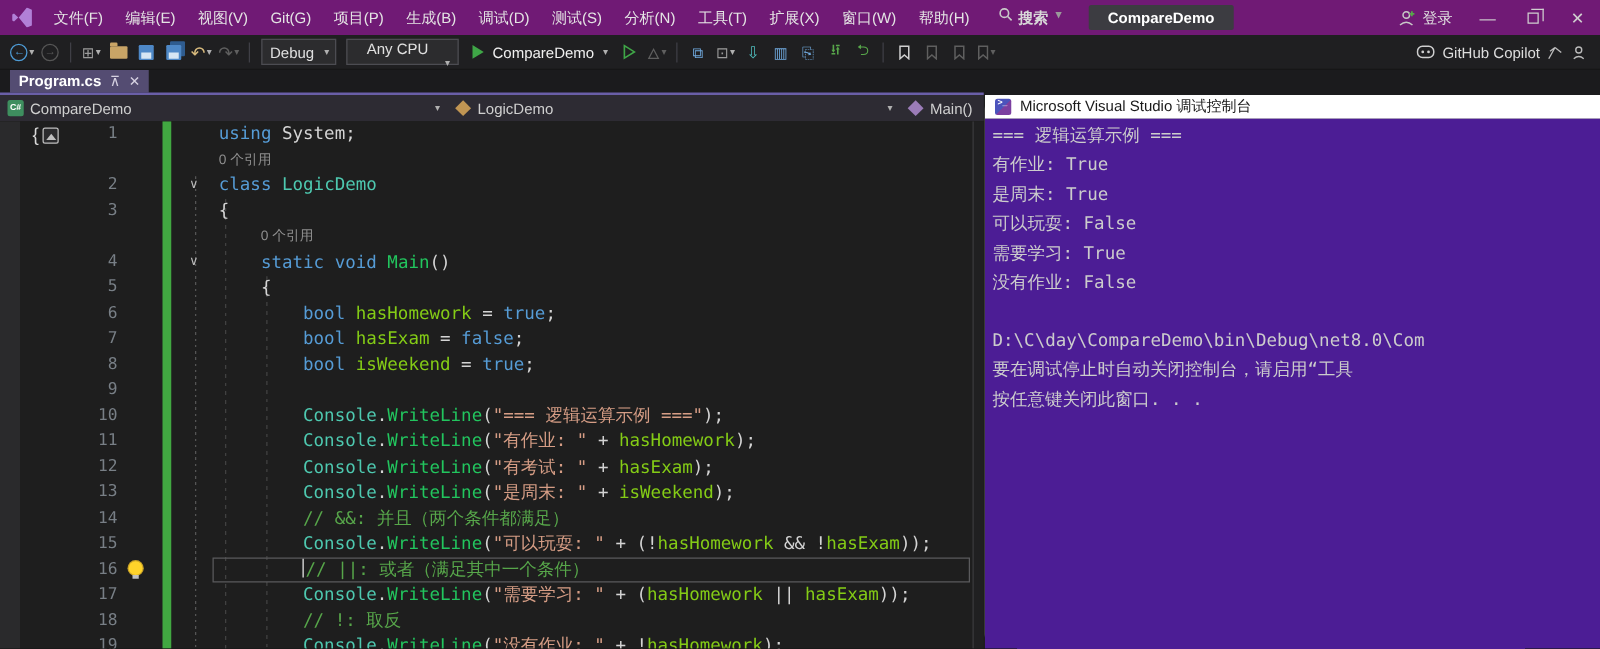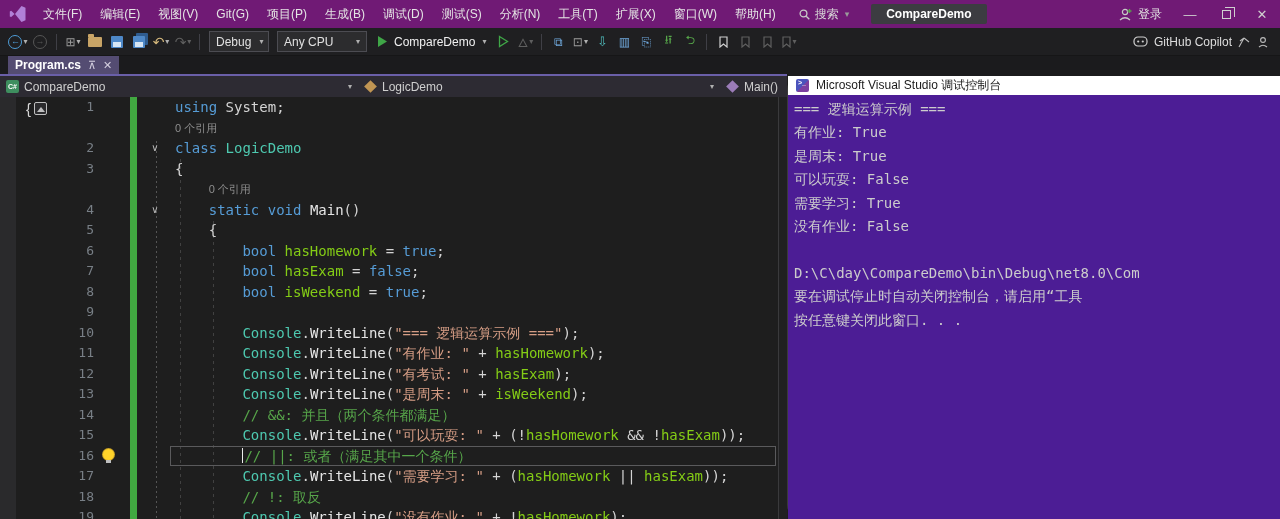--- a/index.html
+++ b/index.html
@@ -8,21 +8,21 @@
     position:relative; width:1280px; height:519px; overflow:hidden;
     background:#1E1E1E; font-family:"Liberation Sans", sans-serif;
     color:#E8E8E8; font-size:12px; user-select:none;
   }
   
   .titlebar { position:absolute; left:0; top:0; width:1280px; height:28px;
     background:#701a75; display:flex; align-items:center; }
   .vslogo { width:20px; height:16px; margin:0 6px 0 8px; flex:none; }
   .menubar { display:flex; align-items:center; height:100%; }
   .menu-item { padding:0 9px; line-height:28px; color:#E4E4E4; cursor:default; }
-  .search { display:flex; align-items:center; gap:5px; margin-left:14px; color:#D8D8D8; }
+  .search { display:flex; gap:5px; margin-left:14px; color:#D8D8D8;font-weight:bold; }
   .search .caret { font-size:9px; color:#9a9a9a; }
   .title-box { margin-left:22px; background:#3C3C41; color:#FFFFFF; font-weight:bold;
     padding:3px 15px; border-radius:2px; }
   .tb-right { margin-left:auto; display:flex; align-items:flex-end; height:100%; }
   .signin { display:flex; align-items:center; gap:6px; padding:0 10px; height:100%; color:#E0E0E0; }
   .winbtn { width:36px; height:100%; display:flex; align-items:center; justify-content:center; color:#CFCFCF; font-size:13px; }
   .restore-glyph { width:9px; height:9px; border:1px solid #CFCFCF; position:relative; }
   .restore-glyph::before { content:''; position:absolute; left:2px; top:-4px; width:9px; height:9px;
     border:1px solid #CFCFCF; border-left:none; border-bottom:none; }
   
@@ -41,21 +41,21 @@
   .floppy2 { box-shadow:3px -3px 0 0 #2F5C8F; }
   .folder-ic { width:14px; height:10px; background:#C8A466; border-radius:1px; position:relative; }
   .folder-ic::before { content:''; position:absolute; left:0; top:-3px; width:6px; height:3px; background:#C8A466; border-radius:1px 1px 0 0; }
   .undo-g { color:#D7BA7D; font-size:14px; }
   .dim-g { color:#5F5F5F; }
   .dd { height:21px; background:#2C2C2E; border:1px solid #4C4C52; display:flex; align-items:center;
     padding:0 6px; margin:0 4px; color:#E0E0E0; }
   .dd .lbl { margin-right:8px; }
   .dd .caret { margin-left:auto; }
   .dd-debug { width:60px; }
-  .dd-cpu { width:90px; }
+  .dd-cpu { width:90px;flex-direction:column; }
   .runbtn { display:flex; align-items:center; gap:6px; padding:0 6px; color:#F0F0F0; }
   .teal-g { color:#4EB8B8; font-size:13px; }
   .blue-g { color:#6FA8DC; font-size:12px; }
   .green-g { color:#57A64A; font-size:12px; }
   .gray-g { color:#9a9a9a; font-size:12px; }
   .copilot { margin-left:auto; display:flex; align-items:center; gap:6px; color:#DDD; padding-right:10px; }
   
   .tabstrip { position:absolute; left:0; top:56px; width:1280px; height:20px; background:#1B1B1D; }
   .tab { position:absolute; left:8px; top:0; height:18px; background:#544C72; color:#FFF;
     display:flex; align-items:center; gap:7px; padding:0 7px; font-weight:bold; }
@@ -89,21 +89,21 @@
     margin-top:2px; position:relative; background:#2B2B2D; }
   .brace-hint .pic::after { content:''; position:absolute; left:2px; bottom:2px; border-left:4px solid transparent;
     border-right:4px solid transparent; border-bottom:5px solid #BFBFBF; }
   .rows { position:absolute; left:0; top:0; right:9px; }
   .row { position:relative; height:20.5px; line-height:20.5px; white-space:pre; }
   .num { position:absolute; left:16px; width:78px; text-align:right; color:#787F86;
     font-family:"DejaVu Sans Mono", monospace; font-size:13px; }
   .fold { position:absolute; left:146px; width:18px; text-align:center; color:#BBB; font-size:10px; }
   .code { position:absolute; left:175px; font-family:"DejaVu Sans Mono", monospace; font-size:14px; }
   .lens { position:absolute; color:#8F8F8F; font-size:11px; font-family:"Liberation Sans", sans-serif; }
-  .t-kw{color:#569CD6} .t-type{color:#4EC9B0} .t-method{color:#e5e5e5}
+  .t-kw{color:#569CD6} .t-type{color:#4EC9B0} .t-method{color:#22c55e}
   .t-var{color:#84cc16} .t-str{color:#D69D85} .t-cmt{color:#57A64A} .t-pln{color:#D4D4D4}
   .linebox { position:absolute; left:170px; right:2px; top:0; bottom:0; border:1px solid #5A5A5C; pointer-events:none; }
   .cursor { display:inline-block; width:1px; height:15px; background:#ECECEC; vertical-align:-2px; margin-right:1px; }
   .bulb { position:absolute; left:103px; top:3px; width:11px; height:11px; border-radius:50%;
     background:#FFD32A; box-shadow:0 0 0 1px #C9A227; }
   .bulb::after { content:''; position:absolute; left:3px; top:11px; width:5px; height:3px; background:#BFBFBF; }
   .scrolltrack { position:absolute; right:0; top:0; bottom:0; width:9px; background:#202021; border-left:1px solid #3A3A3C; }
   
   .console { position:absolute; left:787px; top:76px; width:493px; height:443px; z-index:6;
     border-left:1px solid #3A3A3A;border-radius:14px; }

